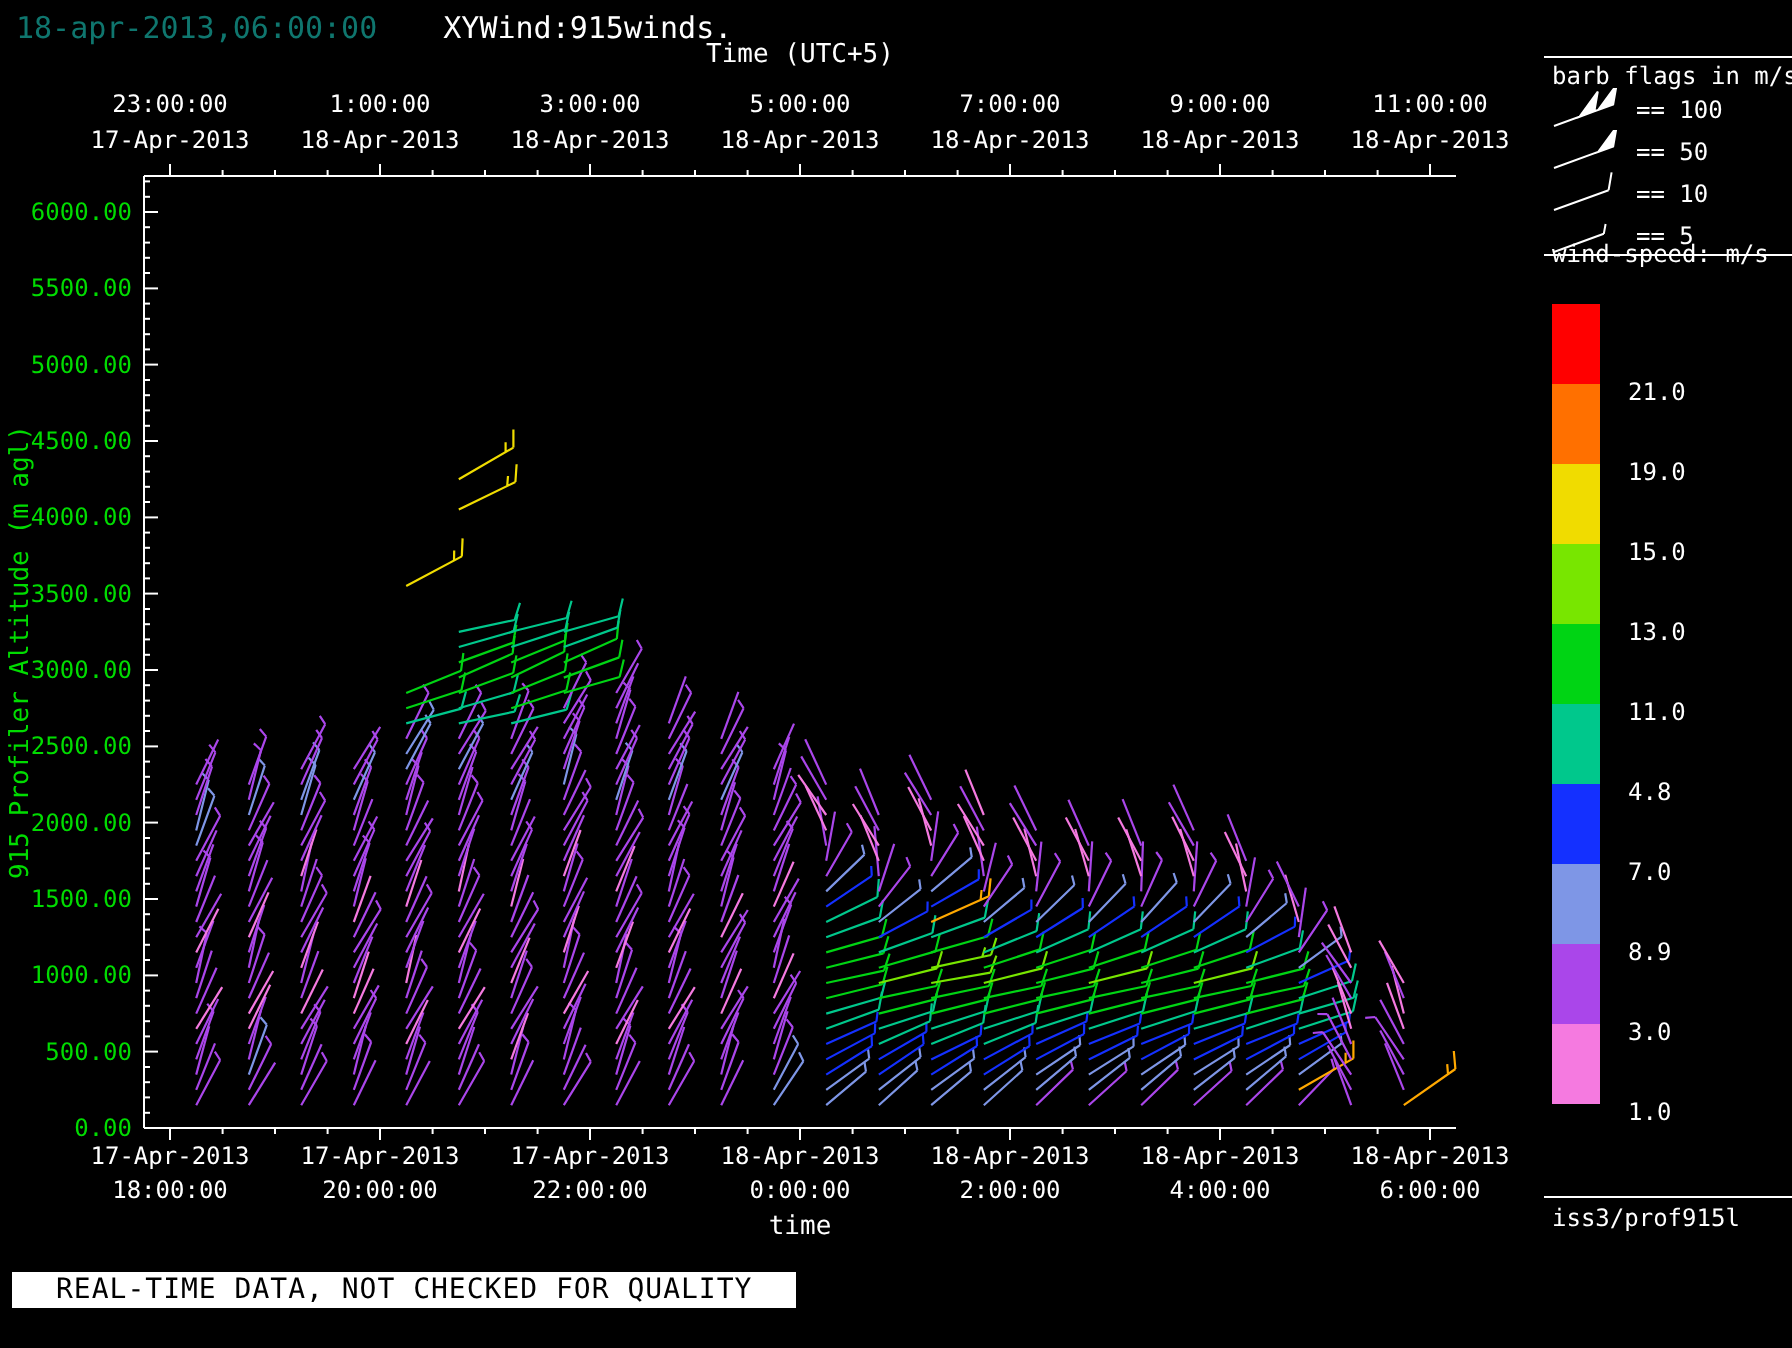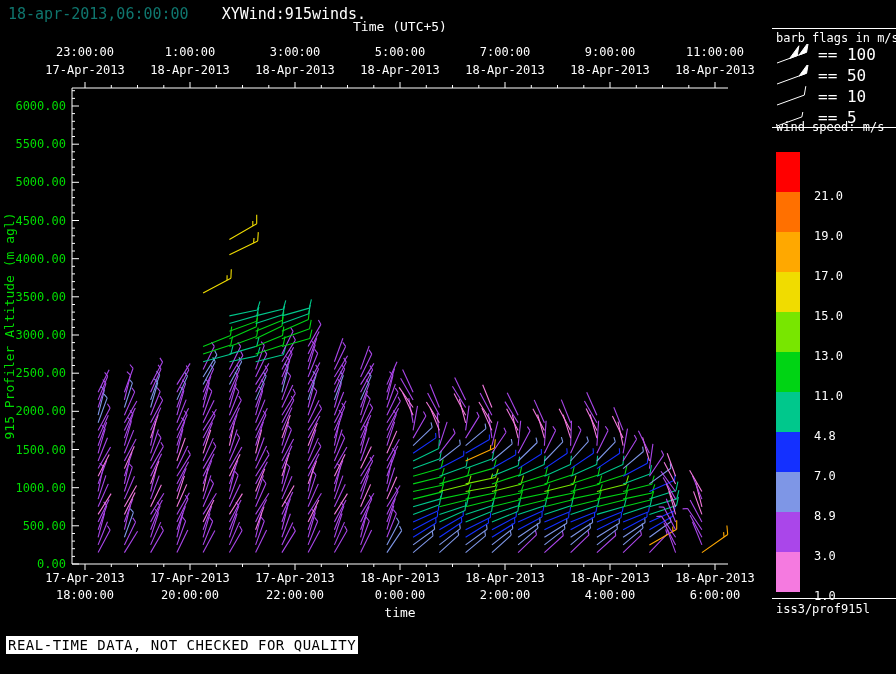--- a/index.html
+++ b/index.html
@@ -6,28 +6,28 @@
   .screen{position:relative;width:896px;height:674px;background:#000;overflow:hidden;
           font-family:"DejaVu Sans Mono",monospace;}
   .hdr{position:absolute;top:5px;left:8px;font-size:15px;white-space:nowrap;}
   .hdr-date{color:#0f766e;}
   .hdr-title{color:#ffffff;margin-left:24px;}
   #chart{position:absolute;left:0;top:0;}
   svg text{font-family:"DejaVu Sans Mono",monospace;}
   .rp-rule{position:absolute;left:772px;width:124px;height:0;border-top:1px solid #ffffff;}
   .rp-text{position:absolute;left:776px;color:#ffffff;font-size:12px;white-space:nowrap;}
   .legend-rows{position:absolute;left:774px;top:44px;width:122px;}
-  .legend-row{display:flex;align-items:center;height:21px;color:#ffffff;font-size:16px;}
+  .legend-row{display:flex;align-items:center;height:21px;color:#ffffff;font-size:12px;}
   .legend-row svg{margin-right:4px;flex:0 0 auto;}
   .cbar{position:absolute;left:776px;top:152px;}
   .cbar-entry{display:flex;align-items:center;height:40px;}
   .cbar-swatch{width:24px;height:40px;}
   .cbar-label{color:#ffffff;font-size:12px;margin-left:14px;margin-top:48px;}
   .warning{position:absolute;left:6px;top:636px;background:#ffffff;color:#000000;
-           font-size:14px;padding:1px 2px;letter-spacing:0.5px;white-space:nowrap;}
+           font-size:14px;padding:1px 22px;letter-spacing:0.5px;white-space:nowrap;}
   .source{position:absolute;left:776px;top:602px;color:#ffffff;font-size:12px;}
 </style>
 </head>
 <body>
 
 <div class="screen">
 
   <div class="hdr">
     <span class="hdr-date">18-apr-2013,06:00:00</span>
     <span class="hdr-title">XYWind:915winds.</span>
@@ -762,24 +762,20 @@
   <div class="cbar">
       <div class="cbar-entry">
         <div class="cbar-swatch" style="background: rgb(255, 0, 0);"></div>
         <span class="cbar-label">21.0</span>
       </div>
       <div class="cbar-entry">
         <div class="cbar-swatch" style="background: rgb(255, 112, 0);"></div>
         <span class="cbar-label">19.0</span>
       </div>
       <div class="cbar-entry">
-        <div class="cbar-swatch" style="background: rgb(255, 168, 0);"></div>
-        <span class="cbar-label">17.0</span>
-      </div>
-      <div class="cbar-entry">
         <div class="cbar-swatch" style="background: rgb(240, 220, 0);"></div>
         <span class="cbar-label">15.0</span>
       </div>
       <div class="cbar-entry">
         <div class="cbar-swatch" style="background: rgb(120, 230, 0);"></div>
         <span class="cbar-label">13.0</span>
       </div>
       <div class="cbar-entry">
         <div class="cbar-swatch" style="background: rgb(0, 212, 20);"></div>
         <span class="cbar-label">11.0</span>

